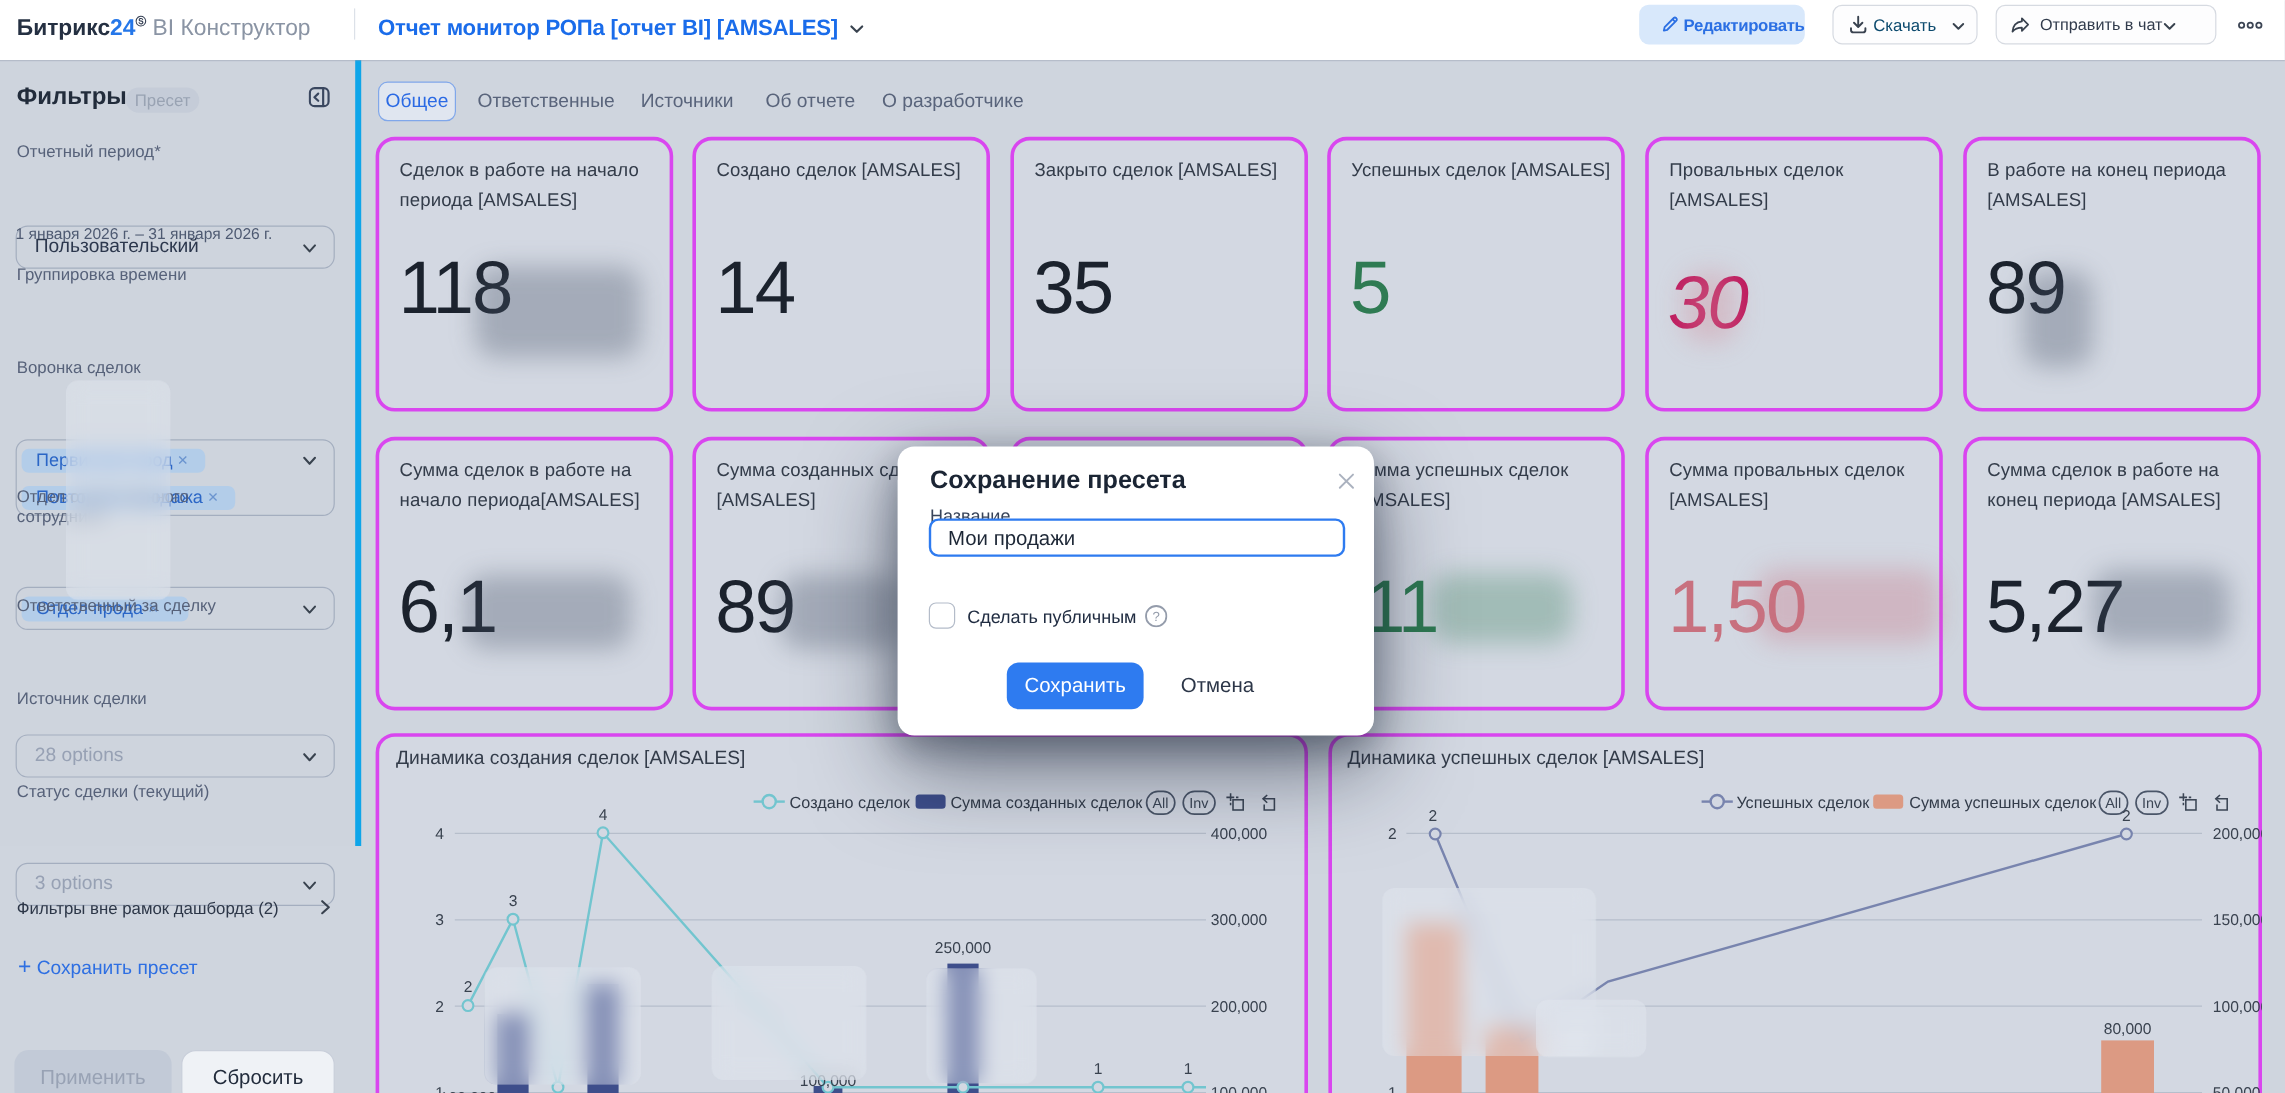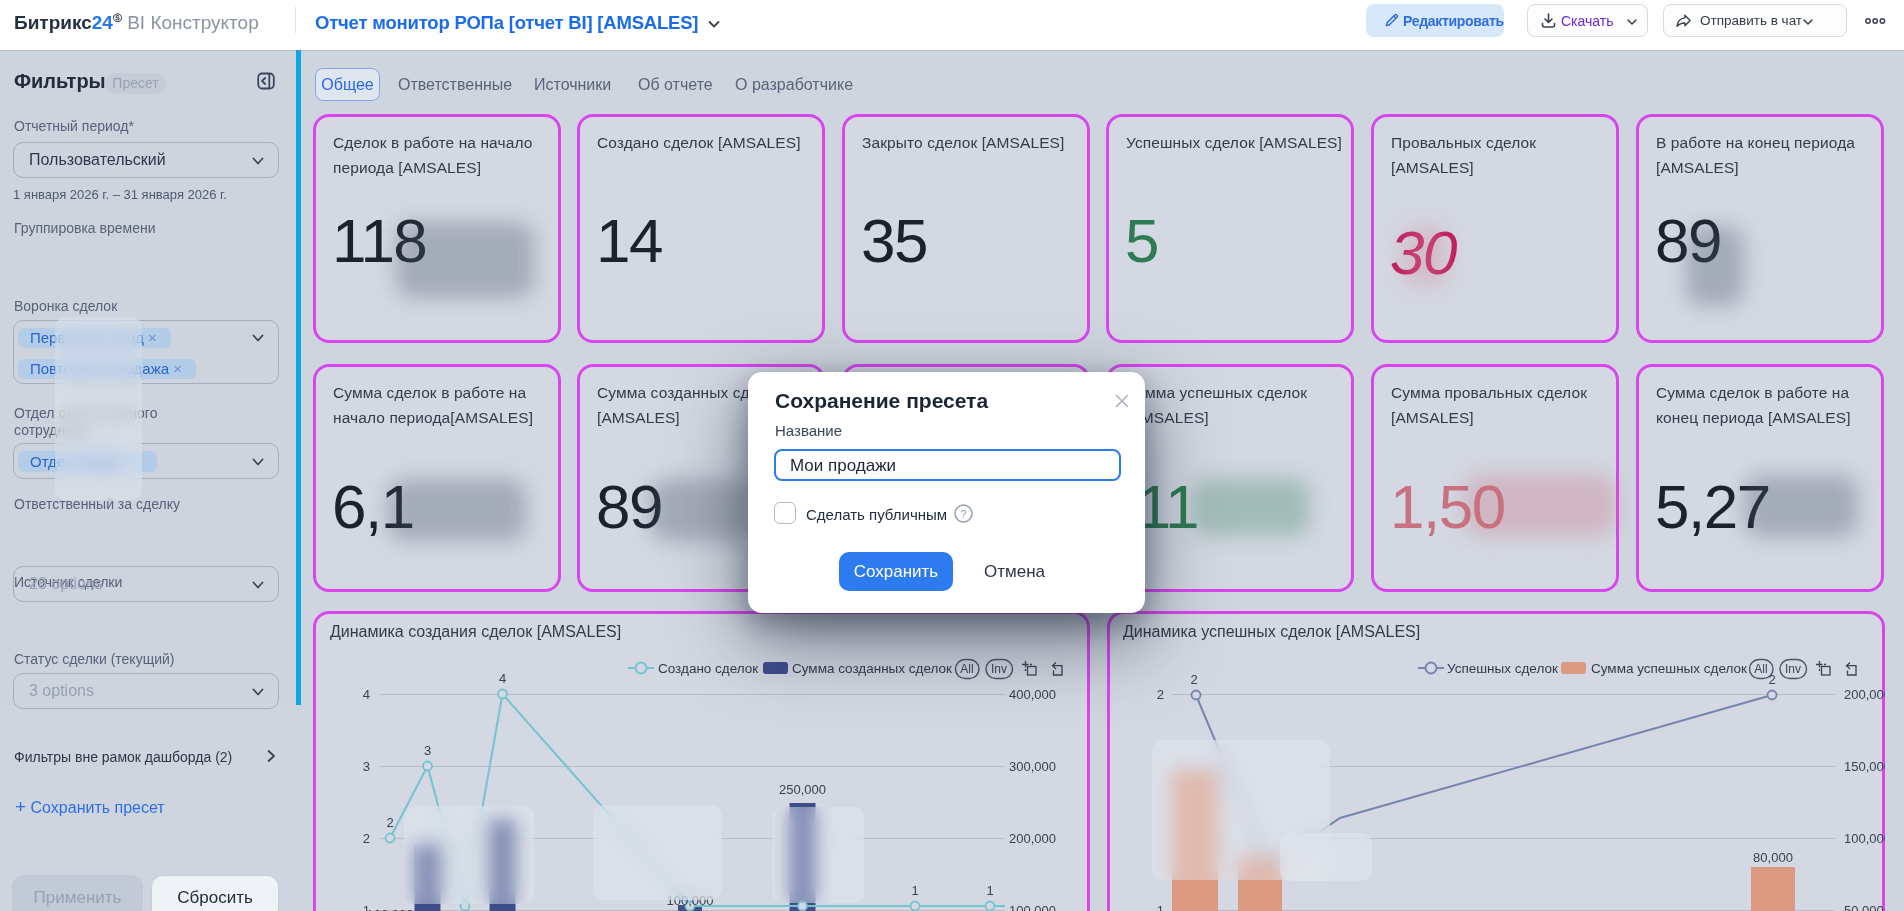--- a/index.html
+++ b/index.html
@@ -4,21 +4,21 @@
   * { margin:0; padding:0; box-sizing:border-box; }
   html,body { width:1904px; height:911px; overflow:hidden; font-family:"Liberation Sans",sans-serif; background:#cfd5de; }
   .abs { position:absolute; }
   #header { position:absolute; left:0; top:0; width:1904px; height:50px; background:#ffffff; z-index:3; box-shadow:0 1px 0 rgba(150,160,178,0.45); }
   #sidebar { position:absolute; left:0; top:50px; width:301px; height:655px; background:#ced4dd; border-right:5px solid #0ea5e9; z-index:1; }
   #main { position:absolute; left:301px; top:50px; width:1603px; height:861px; background:#cfd5de; z-index:1; }
   .card { position:absolute; background:#d3d8e2; border:3px solid #d946ef; border-radius:16px; }
   .ctitle { position:absolute; left:17px; top:13px; width:230px; font-size:15.5px; line-height:25px; color:#333c4a; font-weight:400; letter-spacing:.1px; }
   .bignum { position:absolute; left:16px; font-size:62px; color:#1b222d; letter-spacing:-1.5px; }
   .label { position:absolute; font-size:14px; color:#57627a; }
-  .select { position:absolute; left:13px; width:266px; height:36px; border:1px solid #a4aebf; border-radius:10px; }
+  .select { position:absolute; left:13px; width:266px; height:36px; border:1px solid #a4aebf; border-radius:10px;margin-top:46px; }
   .seltext { position:absolute; left:15px; top:8px; font-size:16px; color:#2c374d; }
   .selph { position:absolute; left:15px; top:8px; font-size:16px; color:#97a1b4; }
   .chev { position:absolute; width:14px; height:14px; }
   .smear { position:absolute; filter:blur(10px); border-radius:18px; }
   .bpatch { position:absolute; backdrop-filter:blur(9px); -webkit-backdrop-filter:blur(9px); background:rgba(231,235,242,0.40); border-radius:10px; z-index:4; }
   .tab { position:absolute; top:68px; font-size:16px; color:#59647b; line-height:33px; }
   svg text { font-family:"Liberation Sans",sans-serif; }
 </style></head>
 <body>
 <div id="main"></div>
@@ -270,21 +270,21 @@
   <svg class="abs" style="left:1384px; top:12px;" width="16" height="16" viewBox="0 0 16 16" fill="none">
       <path d="M2.5 13.5 L3.2 10.6 L10.8 3 C11.3 2.5 12.2 2.5 12.7 3 L13 3.3 C13.5 3.8 13.5 4.7 13 5.2 L5.4 12.8 L2.5 13.5 Z" stroke="#2b6fe3" stroke-width="1.5" stroke-linejoin="round"></path>
       <path d="M9.8 4 L12 6.2" stroke="#2b6fe3" stroke-width="1.5"></path>
     </svg>
   <div class="abs" style="left:1403px; top:13px; font-size:14px; font-weight:700; color:#2b6fe3; letter-spacing:-0.3px;">Редактировать</div>
   <div class="abs" style="left:1527px; top:4px; width:121px; height:33px; background:#fdfdfe; border:1px solid #d6dae1; border-radius:8px;"></div>
   <svg class="abs" style="left:1540px; top:12px;" width="17" height="17" viewBox="0 0 17 17" fill="none">
       <path d="M8.5 2 V10 M5 7 L8.5 10.5 L12 7" stroke="#39424f" stroke-width="1.6" stroke-linecap="round" stroke-linejoin="round"></path>
       <path d="M2.5 11.5 V13 C2.5 14.1 3.4 15 4.5 15 H12.5 C13.6 15 14.5 14.1 14.5 13 V11.5" stroke="#39424f" stroke-width="1.6" stroke-linecap="round"></path>
     </svg>
-  <div class="abs" style="left:1561px; top:13px; font-size:14px; color:#6d28d9;">Скачать</div>
+  <div class="abs" style="left:1561px; top:13px; font-size:14px; color:#0c4a6e;">Скачать</div>
   <svg class="abs" style="left:1625px; top:15px;" width="14" height="14" viewBox="0 0 14 14" fill="none">
       <path d="M3 5 L7 9 L11 5" stroke="#39434f" stroke-width="1.6" stroke-linecap="round" stroke-linejoin="round"></path>
     </svg>
   <div class="abs" style="left:1663px; top:4px; width:184px; height:33px; background:#fdfdfe; border:1px solid #d6dae1; border-radius:8px;"></div>
   <svg class="abs" style="left:1675px; top:12px;" width="17" height="17" viewBox="0 0 18 18" fill="none">
       <path d="M10.5 6.2 V3.4 L16 9 L10.5 14.6 V11.6 C6.5 11.6 4 13 2.2 15.2 C2.6 10.4 5.6 6.8 10.5 6.2 Z" stroke="#39424f" stroke-width="1.5" stroke-linejoin="round"></path>
     </svg>
   <div class="abs" style="left:1700px; top:13px; font-size:13.5px; color:#323c4d;">Отправить в чат</div>
   <svg class="abs" style="left:1801px; top:15px;" width="14" height="14" viewBox="0 0 14 14" fill="none">
       <path d="M3 5 L7 9 L11 5" stroke="#39434f" stroke-width="1.6" stroke-linecap="round" stroke-linejoin="round"></path>
@@ -313,21 +313,21 @@
   <div class="bpatch" style="left:772px; top:807px; width:92px; height:96px;"></div>
   <div class="bpatch" style="left:1152px; top:740px; width:178px; height:140px;"></div>
   <div class="bpatch" style="left:1280px; top:833px; width:92px; height:48px;"></div>
 </div>
 <div id="modal" style="position:absolute; left:748px; top:372px; width:397px; height:241px; background:#ffffff; border-radius:14px; z-index:10; box-shadow:0 26px 75px rgba(18,28,48,0.55), 0 10px 28px rgba(18,28,48,0.32);">
   <div class="abs" style="left:27px; top:17px; font-size:21px; font-weight:700; color:#1b2534;">Сохранение пресета</div>
   <svg class="abs" style="left:1114px; top:393px; left:366px; top:21px;" width="16" height="16" viewBox="0 0 16 16" fill="none">
       <path d="M2.5 2.5 L13.5 13.5 M13.5 2.5 L2.5 13.5" stroke="#abb2bf" stroke-width="1.6" stroke-linecap="round"></path>
     </svg>
   <div class="abs" style="left:27px; top:50px; font-size:15px; color:#38445a;">Название</div>
-  <div class="abs" style="left:26px; top:77px; width:347px; height:32px; border:2px solid #2e7bf0; border-radius:8px; background:#fff;">
+  <div class="abs" style="left:26px; top:60px; width:347px; height:32px; border:2px solid #2e7bf0; border-radius:8px; background:#fff;">
     <div class="abs" style="left:14px; top:5px; font-size:17px; color:#1d2736;">Мои продажи</div>
   </div>
   <div class="abs" style="left:26px; top:130px; width:22px; height:22px; border:1.5px solid #b4bcc9; border-radius:6px; background:#fff;"></div>
   <div class="abs" style="left:58px; top:134px; font-size:15px; color:#212d42;">Сделать публичным</div>
   <svg class="abs" style="left:206px; top:132px;" width="19" height="19" viewBox="0 0 19 19" fill="none">
       <circle cx="9.5" cy="9.5" r="8.5" stroke="#949cab" stroke-width="1.5"></circle>
       <text x="9.5" y="13.5" font-size="11" fill="#949cab" text-anchor="middle" font-family="Liberation Sans">?</text>
     </svg>
   <div class="abs" style="left:91px; top:180px; width:114px; height:39px; background:#2e7bf0; border-radius:10px; font-size:17px; color:#ffffff; text-align:center; line-height:39px;">Сохранить</div>
   <div class="abs" style="left:236px; top:190px; font-size:17px; color:#2c3648;">Отмена</div>

